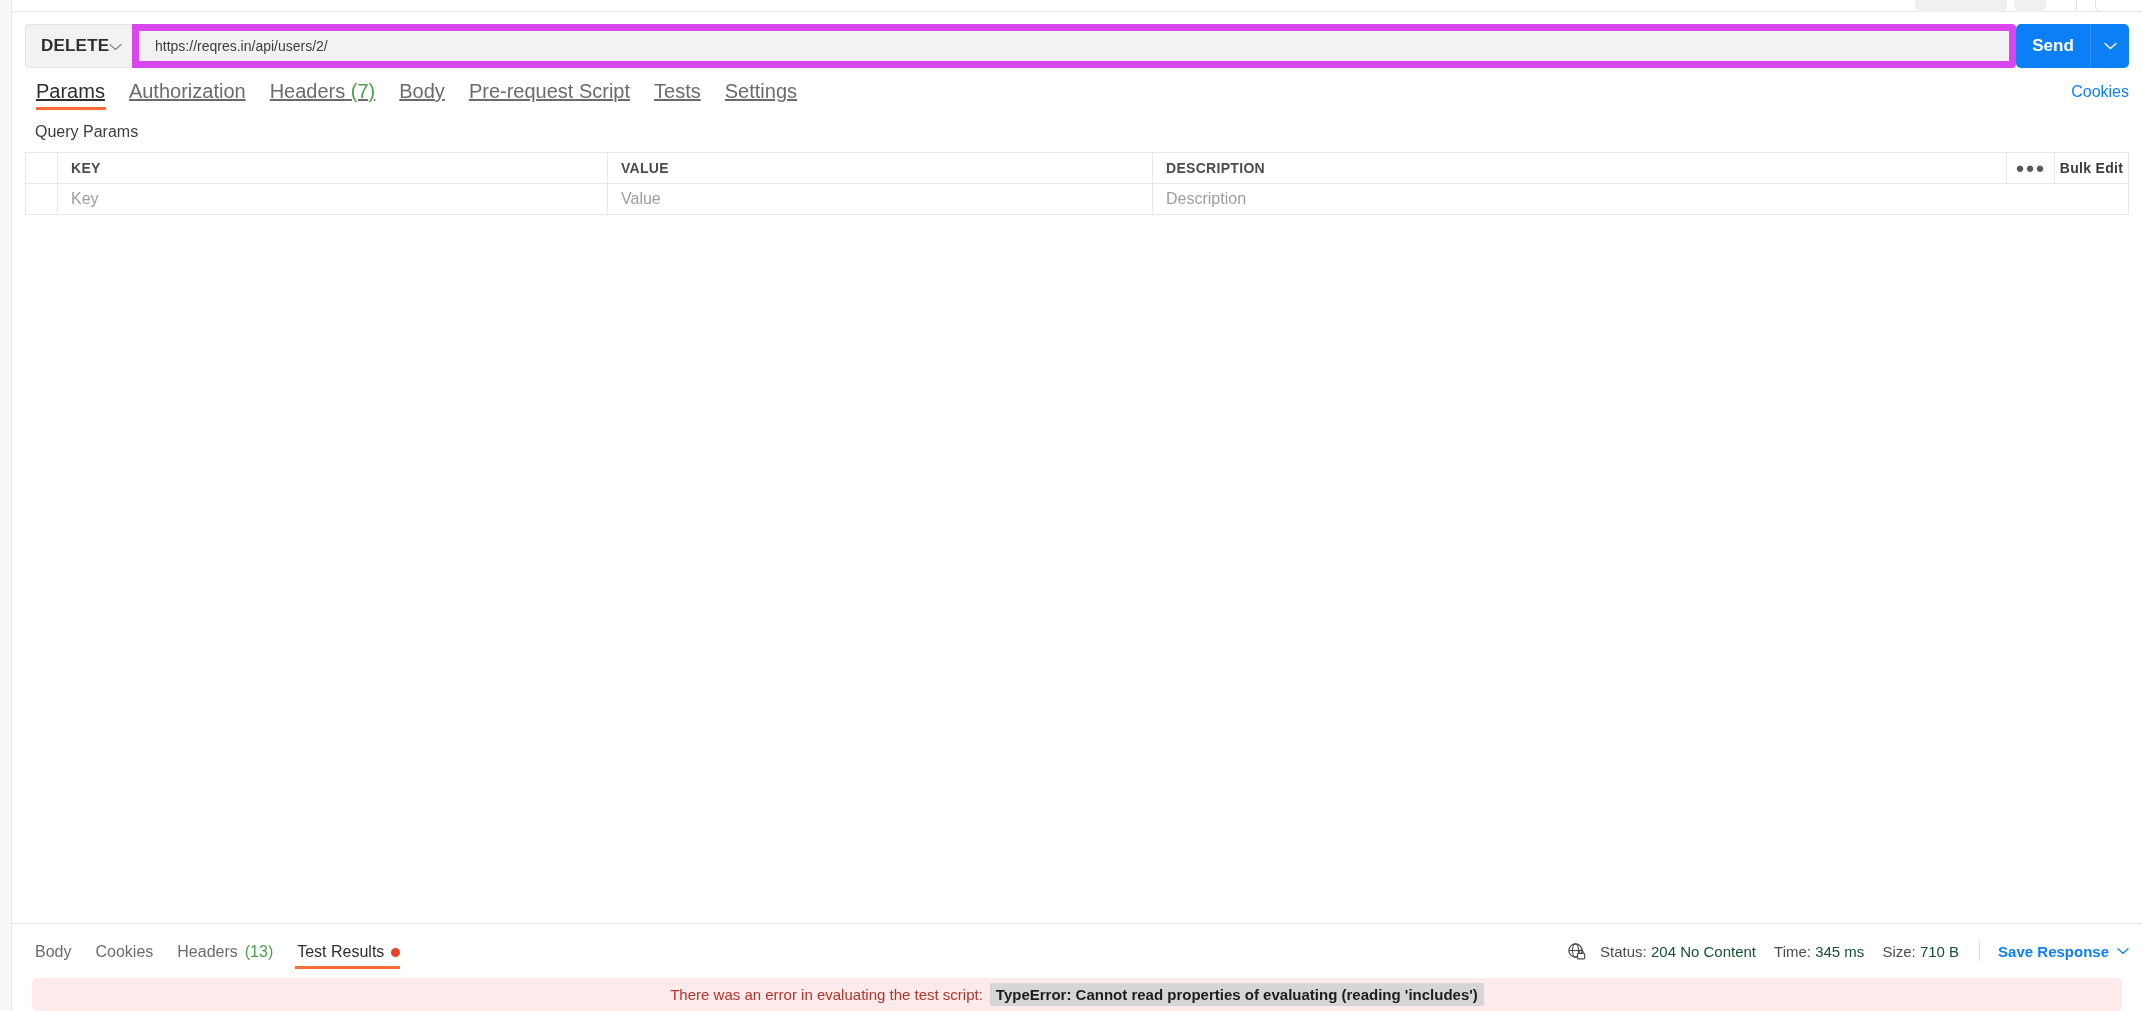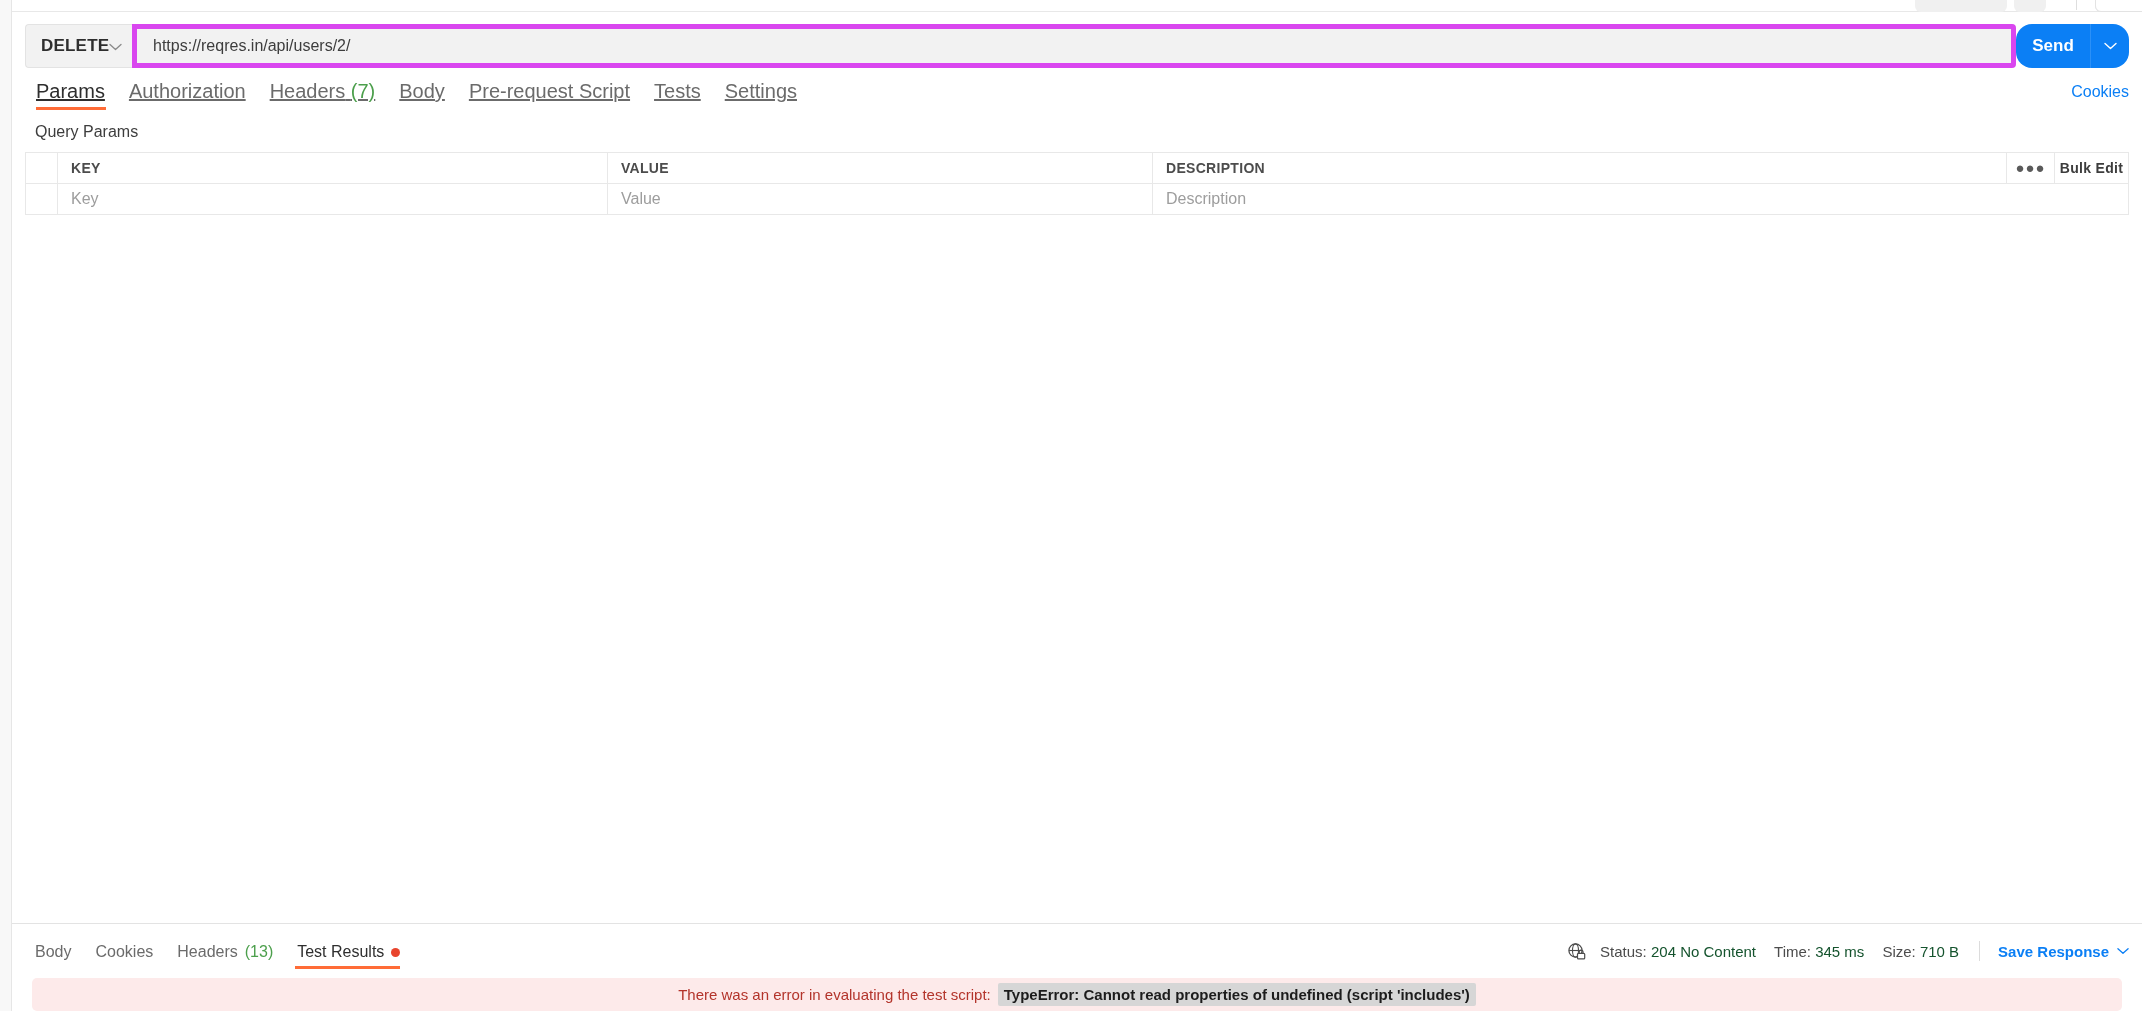--- a/index.html
+++ b/index.html
@@ -99,36 +99,36 @@
     font-size: 17px;
     color: #2e2e2e;
     letter-spacing: 0.2px;
   }
   .method-select .caret { color: #8a8a8a; font-size: 13px; line-height: 1; }
 
   .url-input {
     flex: 1 1 auto;
     height: 44px;
     background: #f2f2f2;
-    border: 5px solid #d946ef;
+    border: 7px solid #d946ef;
     border-radius: 0 4px 4px 0;
     padding: 0 16px;
     font-family: "Liberation Sans", sans-serif;
-    font-size: 16px;
+    font-size: 14px;
     color: #3d3d3d;
     outline: none;
     min-width: 0;
   }
   .url-input::placeholder { color: #9a9a9a; }
 
   .send-group {
     display: flex;
     align-items: stretch;
     margin-left: 0;
-    border-radius: 16px;
+    border-radius: 5px;
     overflow: hidden;
     flex: 0 0 auto;
   }
   .send-btn {
     background: #0b7ff5;
     color: #ffffff;
     font-weight: bold;
     font-size: 17px;
     border: none;
     width: 74px;
@@ -519,21 +519,21 @@
                 <path d="M1 1.5L6.5 6.5L12 1.5" stroke="#0b7ff5" stroke-width="1.4" stroke-linecap="round" stroke-linejoin="round"></path>
               </svg>
             </span>
           </span>
         </div>
       </div>
 
       <div class="resp-body">
         <div class="error-banner">
           <span>There was an error in evaluating the test script:</span>
-          <span class="error-code">TypeError: Cannot read properties of undefined (script 'includes')</span>
+          <span class="error-code">TypeError: Cannot read properties of evaluating (reading 'includes')</span>
         </div>
       </div>
 
       <div class="resp-filler"></div>
     </div>
 
   </div>
 </div>
 
 </body></html>

